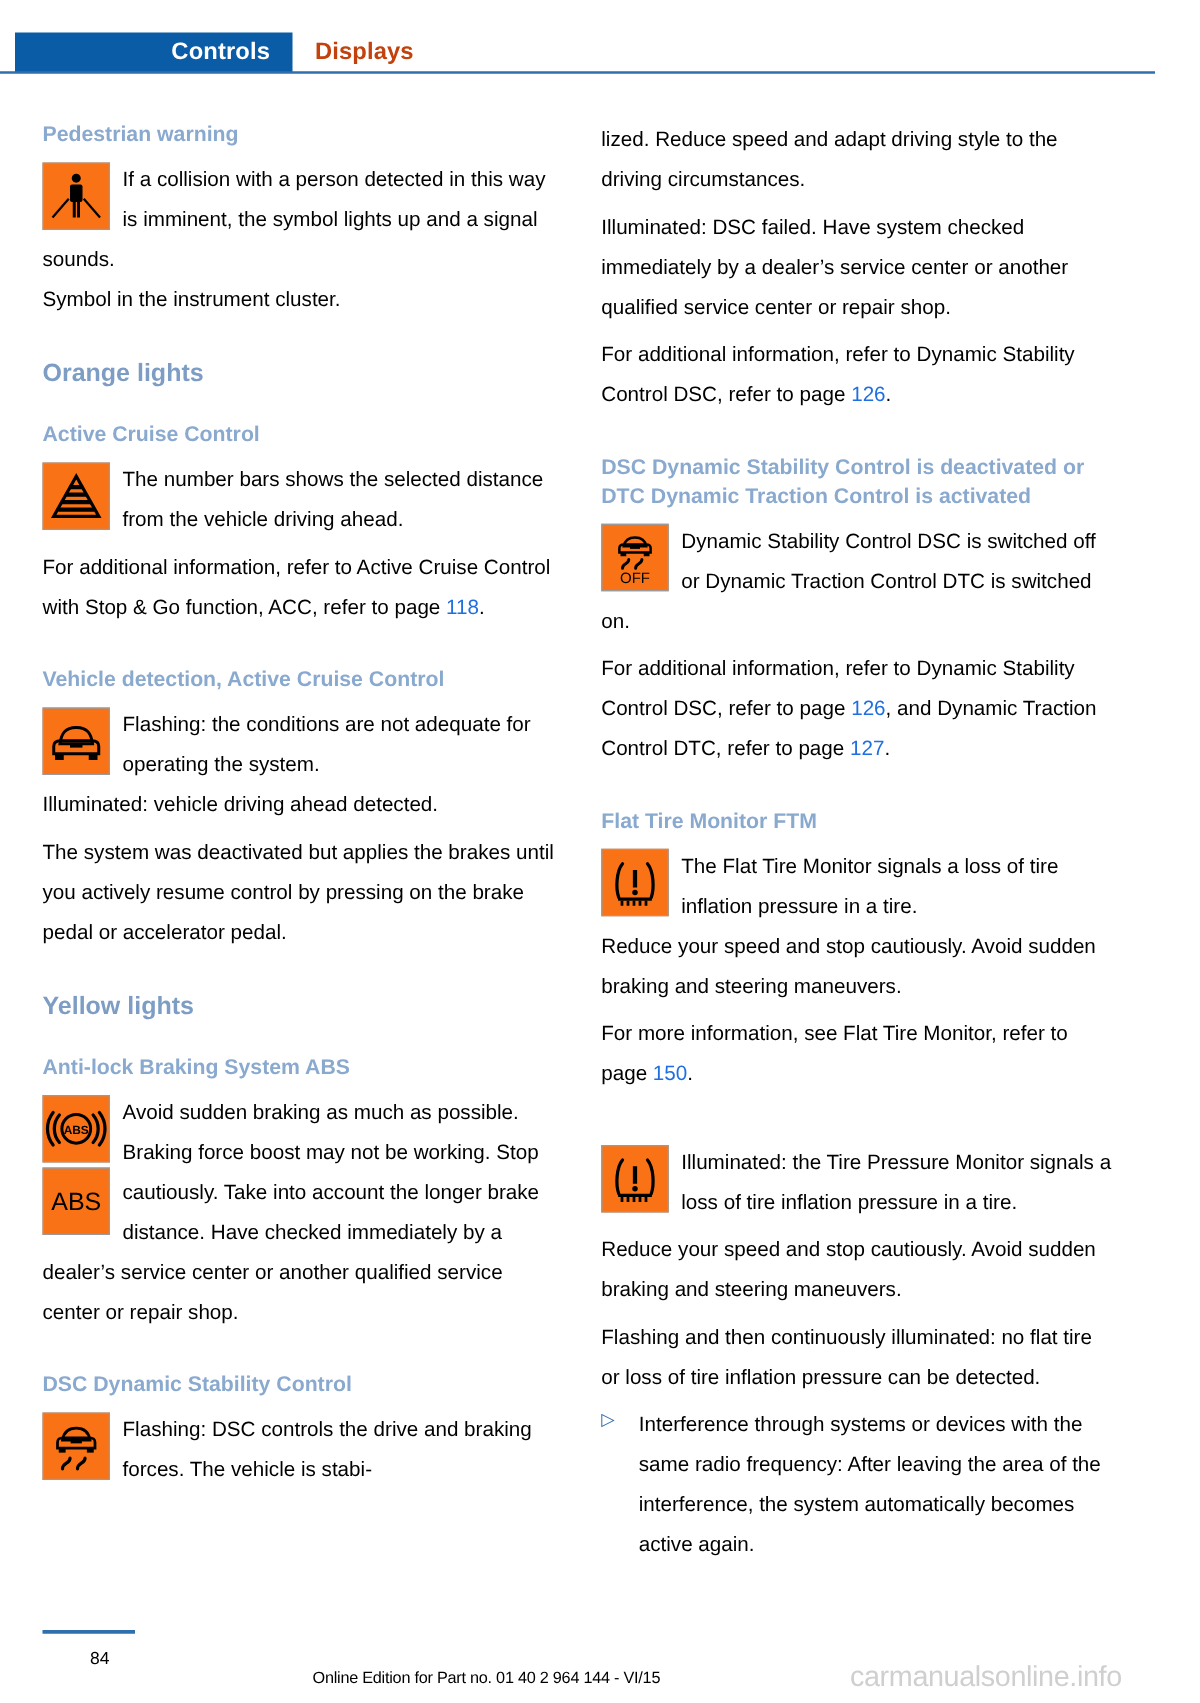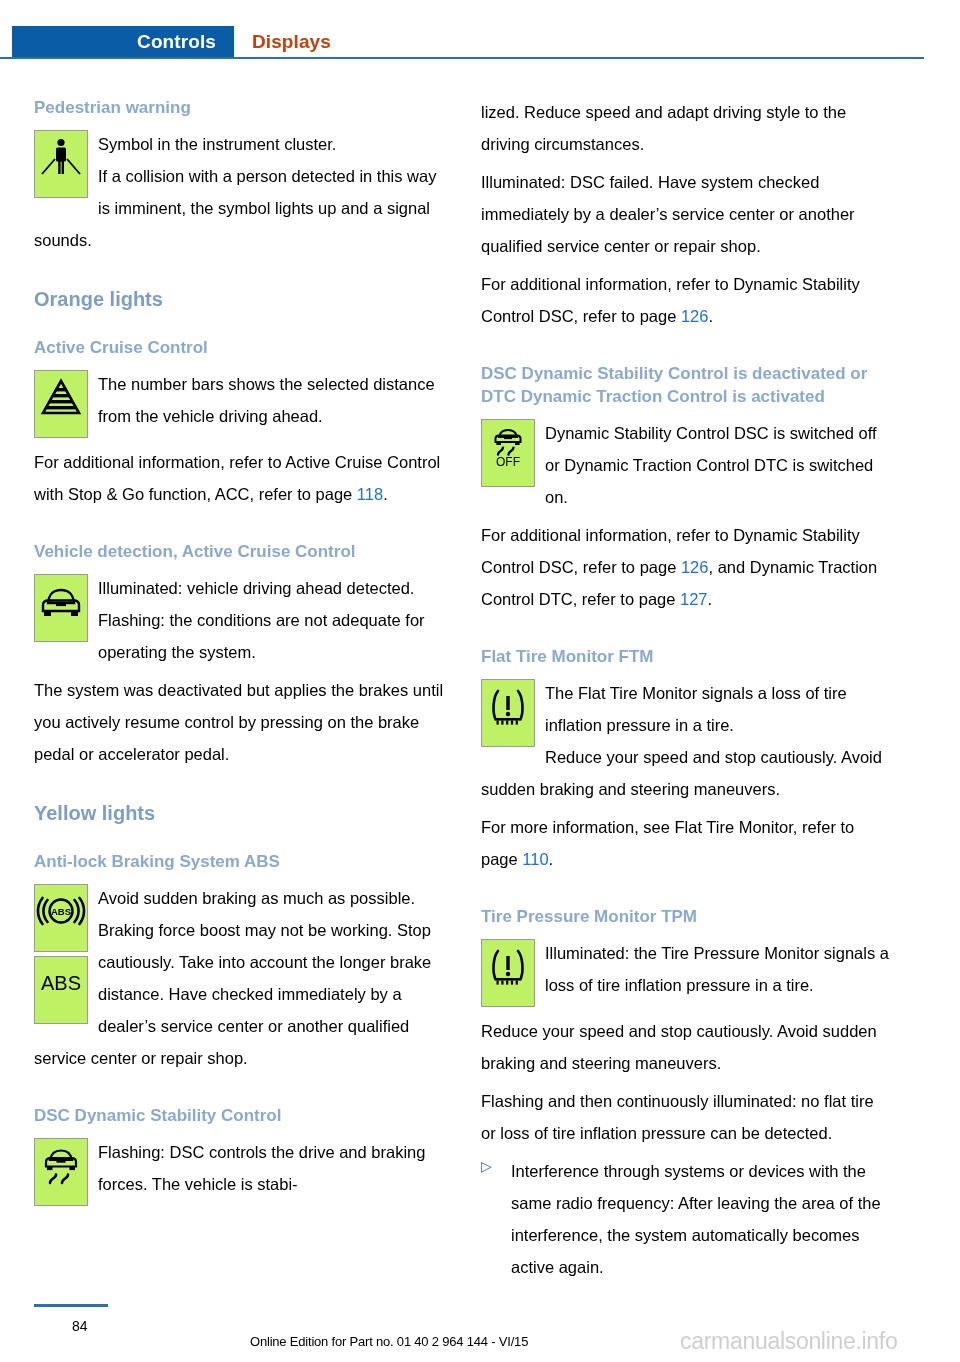--- a/index.html
+++ b/index.html
@@ -96,23 +96,23 @@
   .sp-30 { height: 30px; }
 
   
   .iconblock { position: relative; }
   .iconfloat {
     float: left;
     margin: 2px 10px 2px 0;
   }
   .iconbox {
     width: 54px;
-    height: 68px;
+    height: 54px;
     border: 1px solid #9a9a9a;
-    background: #bef264;
+    background: #f97316;
     box-sizing: border-box;
     display: block;
   }
   .iconbox svg { display: block; }
   .clear { clear: both; }
 
   
   .bullet-row {
     display: flex;
     align-items: flex-start;
@@ -180,22 +180,22 @@
         <svg width="52" height="52" viewBox="0 0 52 52">
           <circle cx="26" cy="11.5" r="3.6" fill="#000"></circle>
           <rect x="21" y="16.5" width="10" height="14" rx="1.6" fill="#000"></rect>
           <rect x="23.2" y="30" width="2.4" height="13" fill="#000"></rect>
           <rect x="26.6" y="30" width="2.4" height="13" fill="#000"></rect>
           <path d="M20 28 L7 43" stroke="#000" stroke-width="1.8" fill="none"></path>
           <path d="M32 28 L45 43" stroke="#000" stroke-width="1.8" fill="none"></path>
         </svg>
       </span>
     </span>
+    <p class="body">If a collision with a person detected in this way is imminent, the symbol lights up and a signal sounds.</p>
     <p class="body">Symbol in the instrument cluster.</p>
-    <p class="body">If a collision with a person detected in this way is imminent, the symbol lights up and a signal sounds.</p>
     <div class="clear"></div>
   </div>
 
   <div class="sp-30"></div>
   <h2 class="chapter">Orange lights</h2>
   <div class="sp-24"></div>
 
   <h3 class="section">Active Cruise Control</h3>
   <div class="sp-9"></div>
 
@@ -226,22 +226,22 @@
       <span class="iconbox">
         <svg width="52" height="52" viewBox="0 0 52 52">
           <path d="M13 28 C14 20 17 15 26 15 C35 15 38 20 39 28 Z" fill="none" stroke="#000" stroke-width="2.4"></path>
           <path d="M8 30 C8 26.5 10 25.5 13.5 25.5 L38.5 25.5 C42 25.5 44 26.5 44 30 L44 36 L8 36 Z" fill="none" stroke="#000" stroke-width="2.4"></path>
           <rect x="21" y="28.5" width="10" height="2.6" fill="#000"></rect>
           <rect x="9" y="36" width="7" height="5" fill="#000"></rect>
           <rect x="36" y="36" width="7" height="5" fill="#000"></rect>
         </svg>
       </span>
     </span>
+    <p class="body">Flashing: the conditions are not adequate for operating the system.</p>
     <p class="body">Illuminated: vehicle driving ahead detected.</p>
-    <p class="body">Flashing: the conditions are not adequate for operating the system.</p>
     <div class="clear"></div>
   </div>
   <div class="sp-6"></div>
   <p class="body">The system was deactivated but applies the brakes until you actively resume control by pressing on the brake pedal or accelerator pedal.</p>
 
   <div class="sp-30"></div>
   <h2 class="chapter">Yellow lights</h2>
   <div class="sp-24"></div>
 
   <h3 class="section">Anti-lock Braking System ABS</h3>
@@ -345,24 +345,23 @@
           <rect x="28.9" y="40.6" width="2.2" height="4" fill="#000"></rect>
           <rect x="33.7" y="40.6" width="2.2" height="4" fill="#000"></rect>
         </svg>
       </span>
     </span>
     <p class="body">The Flat Tire Monitor signals a loss of tire inflation pressure in a tire.</p>
     <p class="body">Reduce your speed and stop cautiously. Avoid sudden braking and steering maneuvers.</p>
     <div class="clear"></div>
   </div>
   <div class="sp-6"></div>
-  <p class="body"><span>For more information, see Flat Tire Monitor, refer to page </span><span class="pref">110</span><span>.</span></p>
-
-  <div class="sp-30"></div>
-  <h3 class="section">Tire Pressure Monitor TPM</h3>
+  <p class="body"><span>For more information, see Flat Tire Monitor, refer to page </span><span class="pref">150</span><span>.</span></p>
+
+  <div class="sp-30"></div>
   <div class="sp-9"></div>
 
   <div class="iconblock">
     <span class="iconfloat">
       <span class="iconbox">
         <svg width="52" height="52" viewBox="0 0 52 52">
           <path d="M16 11 C11 17 10.5 31 13 38" fill="none" stroke="#000" stroke-width="2.6" stroke-linecap="round"></path>
           <path d="M36 11 C41 17 41.5 31 39 38" fill="none" stroke="#000" stroke-width="2.6" stroke-linecap="round"></path>
           <rect x="24.3" y="16" width="3.4" height="14" fill="#000"></rect>
           <circle cx="26" cy="34" r="2.2" fill="#000"></circle>

